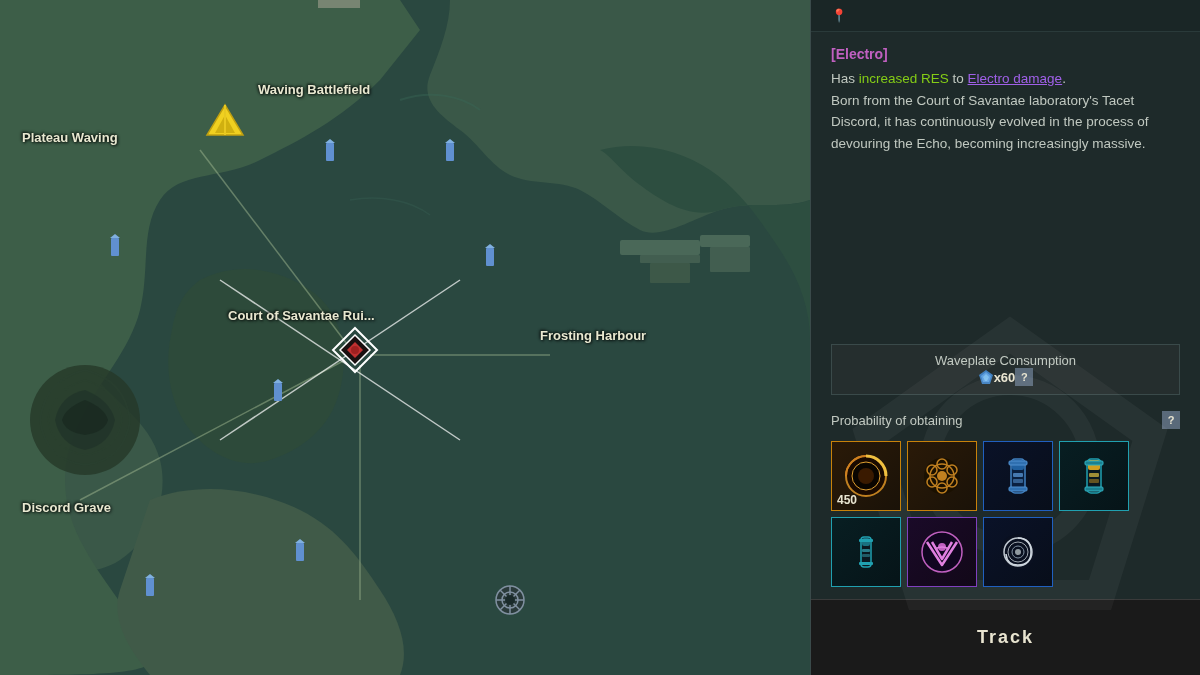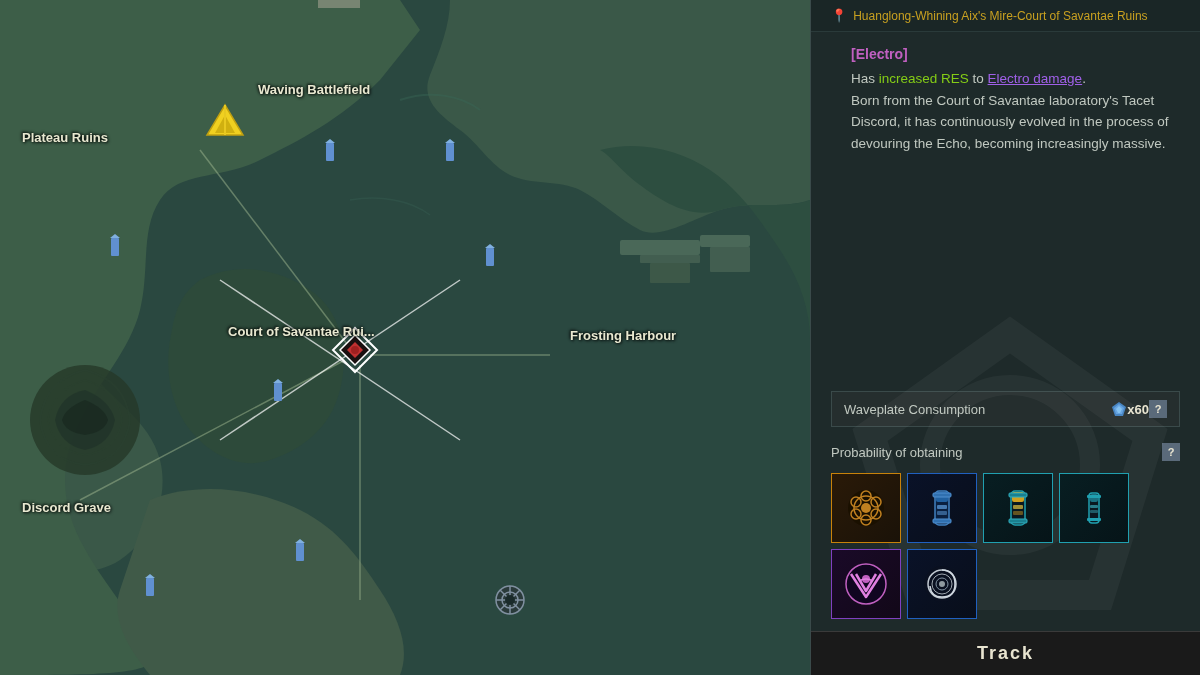--- a/index.html
+++ b/index.html
@@ -110,21 +110,20 @@
     .location-text {
       color: #c8a020;
       font-size: 12px;
     }
 
     
     .panel-desc {
       padding: 14px 20px 10px 20px;
       flex: 1;
       overflow-y: auto;
-      margin-left: 20px;
     }
 
     .desc-type {
       color: #c060c0;
       font-size: 14px;
       font-weight: 600;
       margin-bottom: 6px;
     }
 
     .desc-text {
@@ -144,20 +143,21 @@
 
     
     .waveplate-row {
       display: flex;
       align-items: center;
       justify-content: space-between;
       margin: 10px 20px;
       background: #252e2e;
       border: 1px solid #3a4a4a;
       padding: 8px 12px;
+      flex-direction: column;
     }
 
     .waveplate-label {
       color: #c0c8c0;
       font-size: 13px;
     }
 
     .waveplate-right {
       display: flex;
       align-items: center;
@@ -256,21 +256,21 @@
       height: 50px;
       display: flex;
       align-items: center;
       justify-content: center;
     }
 
     
     .track-button {
       margin: auto 0 0 0;
       width: 100%;
-      height: 44px;
+      height: 76px;
       background: #1a1a1a;
       border: none;
       border-top: 1px solid #3a3a3a;
       color: #e8e4d0;
       font-size: 18px;
       font-weight: 600;
       letter-spacing: 2px;
       cursor: pointer;
       display: flex;
       align-items: center;
@@ -379,40 +379,39 @@
       <line x1="-14" y1="0" x2="14" y2="0" stroke="#8090a0" stroke-width="1.5"></line>
       <line x1="-10" y1="-10" x2="10" y2="10" stroke="#8090a0" stroke-width="1.5"></line>
       <line x1="10" y1="-10" x2="-10" y2="10" stroke="#8090a0" stroke-width="1.5"></line>
       <circle cx="0" cy="0" r="5" fill="#1a2a2a"></circle>
     </g>
 
     <rect x="318" y="0" width="42" height="8" fill="#a0a090" opacity="0.6"></rect>
   </svg>
 
   <div class="map-label" style="top:82px;left:258px;">Waving Battlefield</div>
-  <div class="map-label" style="top:130px;left:22px;">Plateau Ruins</div>
-  <div class="map-label" style="top:324px;left:228px;text-align:center;">
+  <div class="map-label" style="top:130px;left:22px;">Plateau Waving</div>
+  <div class="map-label" style="top:308px;left:228px;text-align:center;">
     <span>Court of
 Savantae Rui...</span>
   </div>
-  <div class="map-label" style="top:328px;left:570px;">Frosting Harbour</div>
+  <div class="map-label" style="top:328px;left:540px;">Frosting Harbour</div>
   <div class="map-label" style="top:500px;left:22px;">Discord Grave</div>
 </div>
 
 <div id="panel-section">
 
   <svg class="panel-watermark" viewBox="0 0 380 300" xmlns="http://www.w3.org/2000/svg">
     <path d="M190,20 L330,120 L280,280 L100,280 L50,120 Z" fill="none" stroke="white" stroke-width="30"></path>
     <circle cx="190" cy="150" r="80" fill="none" stroke="white" stroke-width="20"></circle>
   </svg>
 
 
   <div class="panel-location">
     <span class="location-pin">📍</span>
-    <span class="location-text">Huanglong-Whining Aix's Mire-Court of Savantae Ruins</span>
   </div>
 
   <div class="panel-desc">
     <div class="desc-type">[Electro]</div>
     <div class="desc-text">
       Has <span class="desc-highlight-orange">increased RES</span> to <span class="desc-highlight-purple">Electro damage</span>.<br>
       Born from the Court of Savantae laboratory's Tacet Discord, it has continuously evolved in the process of devouring the Echo, becoming increasingly massive.
     </div>
   </div>
 
@@ -430,20 +429,30 @@
     </div>
   </div>
 
   <div class="prob-header">
     <span class="prob-label">Probability of obtaining</span>
     <div class="help-btn">?</div>
   </div>
 
   <div class="items-grid">
 
+    <div class="item-slot golden">
+      <svg class="item-icon" viewBox="0 0 50 50" xmlns="http://www.w3.org/2000/svg">
+        <circle cx="25" cy="25" r="20" fill="#1a0a00" stroke="#c08020" stroke-width="2"></circle>
+        <circle cx="25" cy="25" r="14" fill="#0a0500" stroke="#e0a030" stroke-width="1"></circle>
+        <circle cx="25" cy="25" r="8" fill="#3a1a00"></circle>
+        <path d="M25,5 A20,20 0 0 1 45,25" fill="none" stroke="#f0c040" stroke-width="3"></path>
+        <path d="M25,5 A20,20 0 0 0 5,25" fill="none" stroke="#d08020" stroke-width="2"></path>
+      </svg>
+      <span class="item-count">450</span>
+    </div>
 
     <div class="item-slot golden">
       <svg class="item-icon" viewBox="0 0 50 50" xmlns="http://www.w3.org/2000/svg">
         <circle cx="25" cy="25" r="18" fill="#1a1000"></circle>
 
         <g stroke="#c08020" stroke-width="1.5" fill="none">
           <circle cx="25" cy="25" r="12"></circle>
           <circle cx="25" cy="13" r="5"></circle>
           <circle cx="35" cy="19" r="5"></circle>
           <circle cx="35" cy="31" r="5"></circle>

